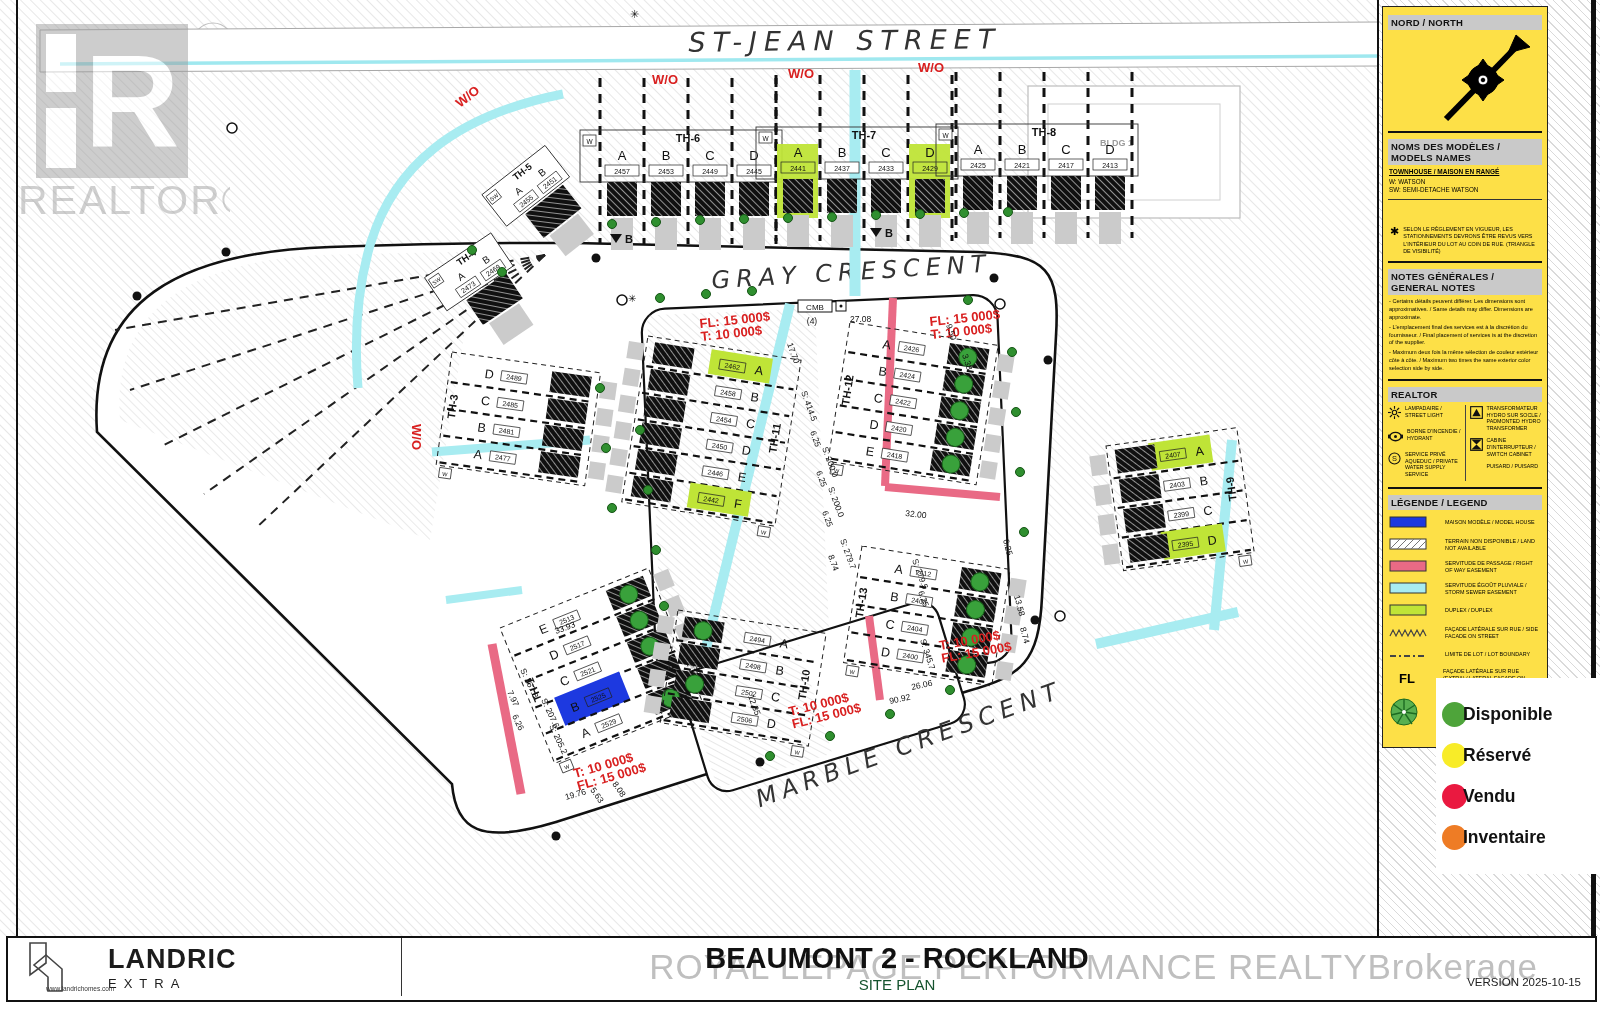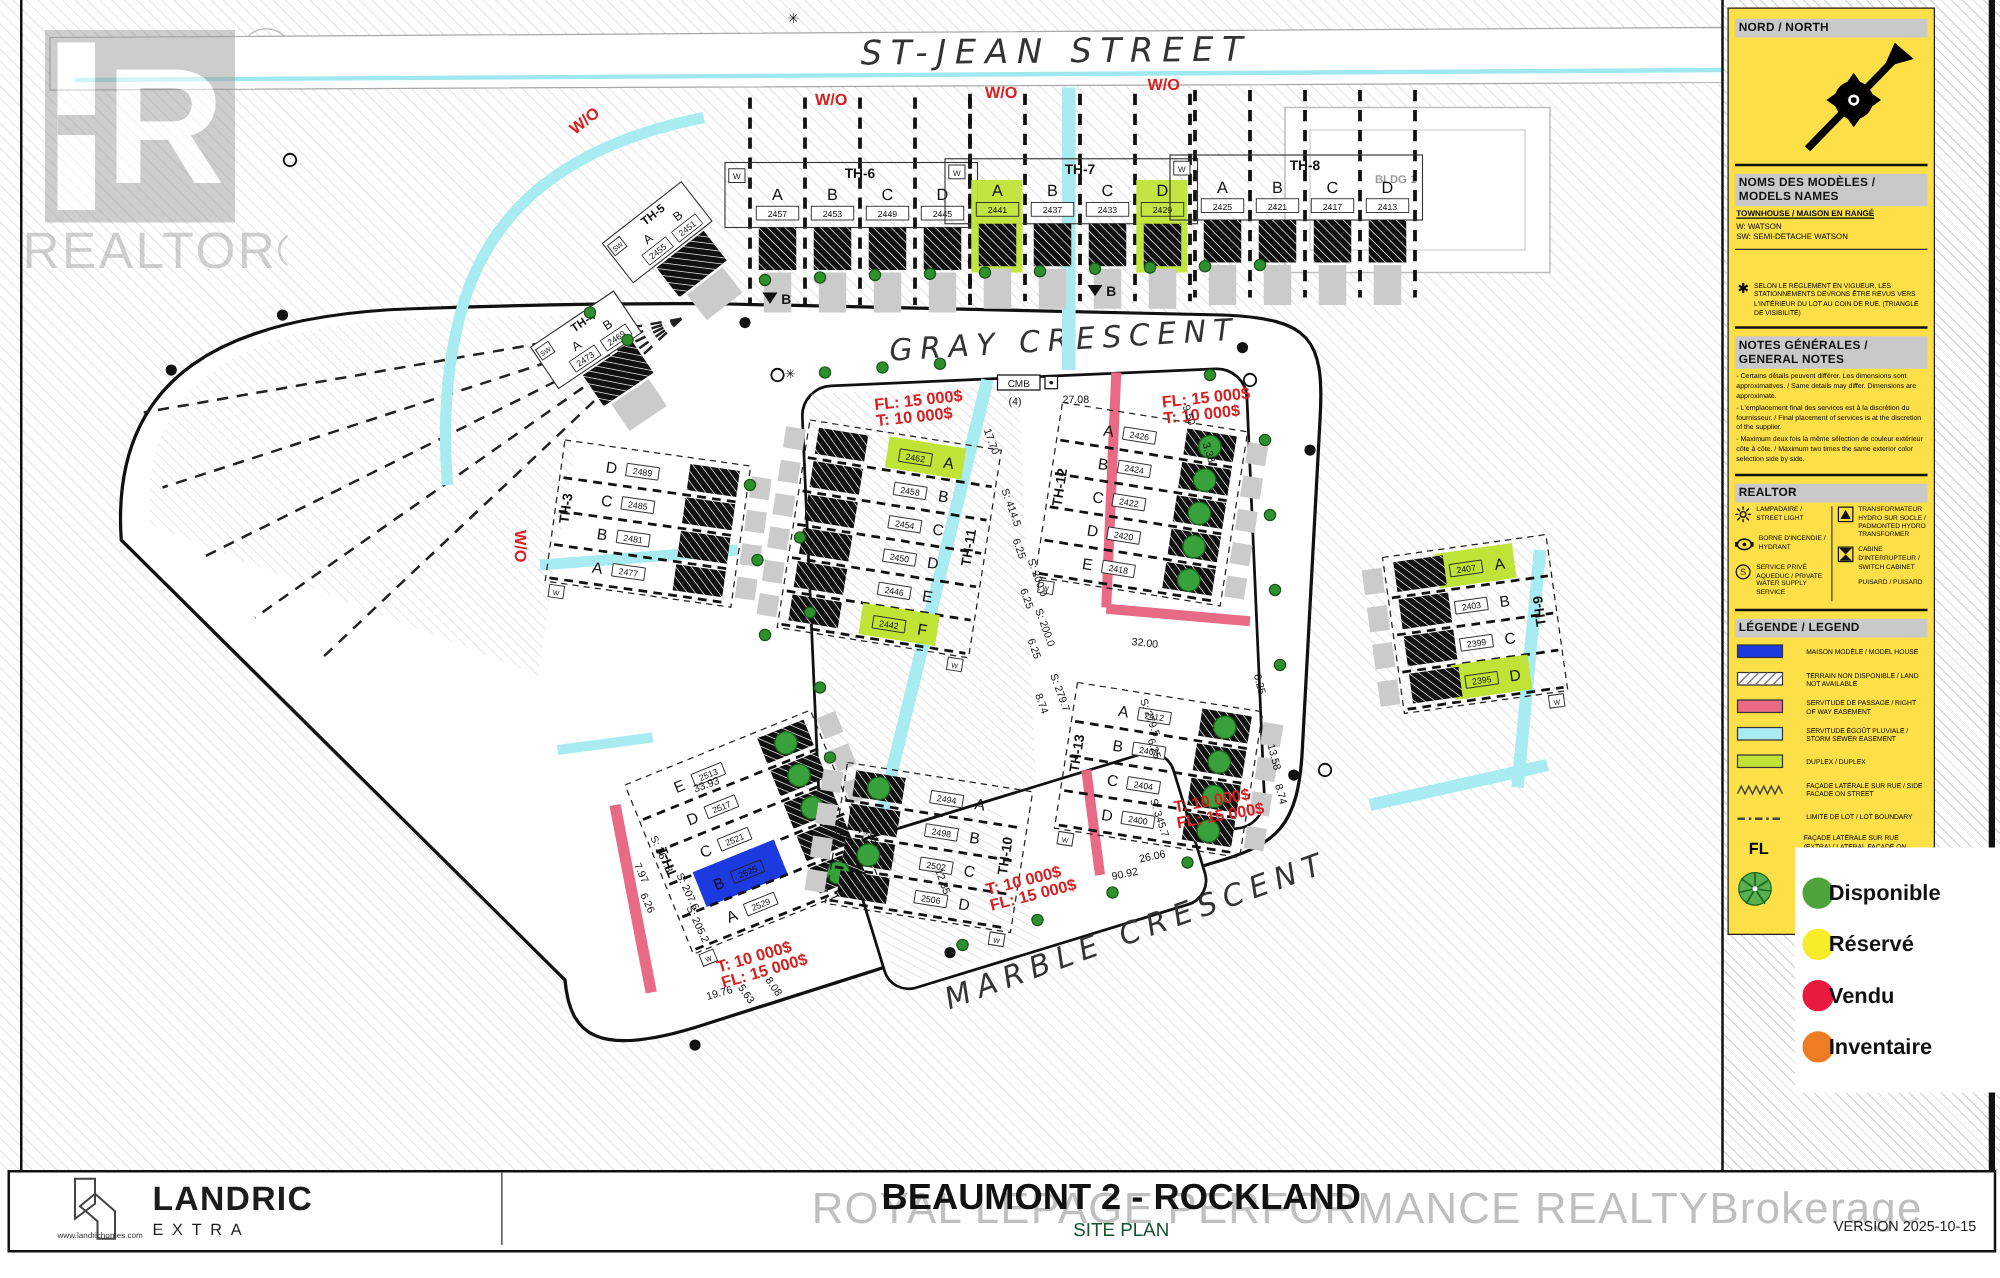--- a/index.html
+++ b/index.html
@@ -36,21 +36,21 @@
   .leg-row .lbl{font-size:5.4px;line-height:1.3;flex:1;}
   .leg-fl{font-size:13px;font-weight:bold;width:36px;text-align:center;}
   
   #status-box{left:1436px;top:678px;width:158px;background:#fff;padding:8px 6px;}
   .st-row{display:flex;align-items:center;gap:2px;margin:16px 0;}
   .st-dot{width:25px;height:25px;border-radius:50%;flex:0 0 auto;}
   .st-lbl{font-size:17.5px;font-weight:bold;color:#111;margin-left:-6px;}
   
   #band{left:6px;top:936px;width:1587px;height:62px;border:2px solid #111;background:#fff;}
   #logo-cell{left:0;top:0;width:394px;height:58px;border-right:1.5px solid #333;display:flex;
-    align-items:center;padding-left:46px;box-sizing:border-box;gap:10px;}
+    align-items:center;padding-left:16px;box-sizing:border-box;gap:26px;}
   #logo-text .l1{font-size:27px;font-weight:bold;letter-spacing:1px;color:#1c1c1c;}
   #logo-text .l2{font-size:13px;letter-spacing:7px;color:#1c1c1c;margin-top:1px;}
   #logo-url{left:38px;top:47px;font-size:6.5px;color:#333;}
   #wm-brokerage{left:200px;top:0px;width:1330px;height:58px;display:flex;align-items:center;
     justify-content:flex-end;color:#bfbfbf;font-size:35px;letter-spacing:1px;
     text-shadow:0 0 2px #fff;white-space:nowrap;overflow:hidden;}
   #band-title{left:394px;top:4px;width:990px;text-align:center;}
   #band-title .t1{font-size:29px;font-weight:bold;color:#111;}
   #band-title .t2{font-size:15px;color:#14532d;margin-top:1px;}
   #version{right:14px;top:38px;position:absolute;font-size:11.5px;color:#222;}

